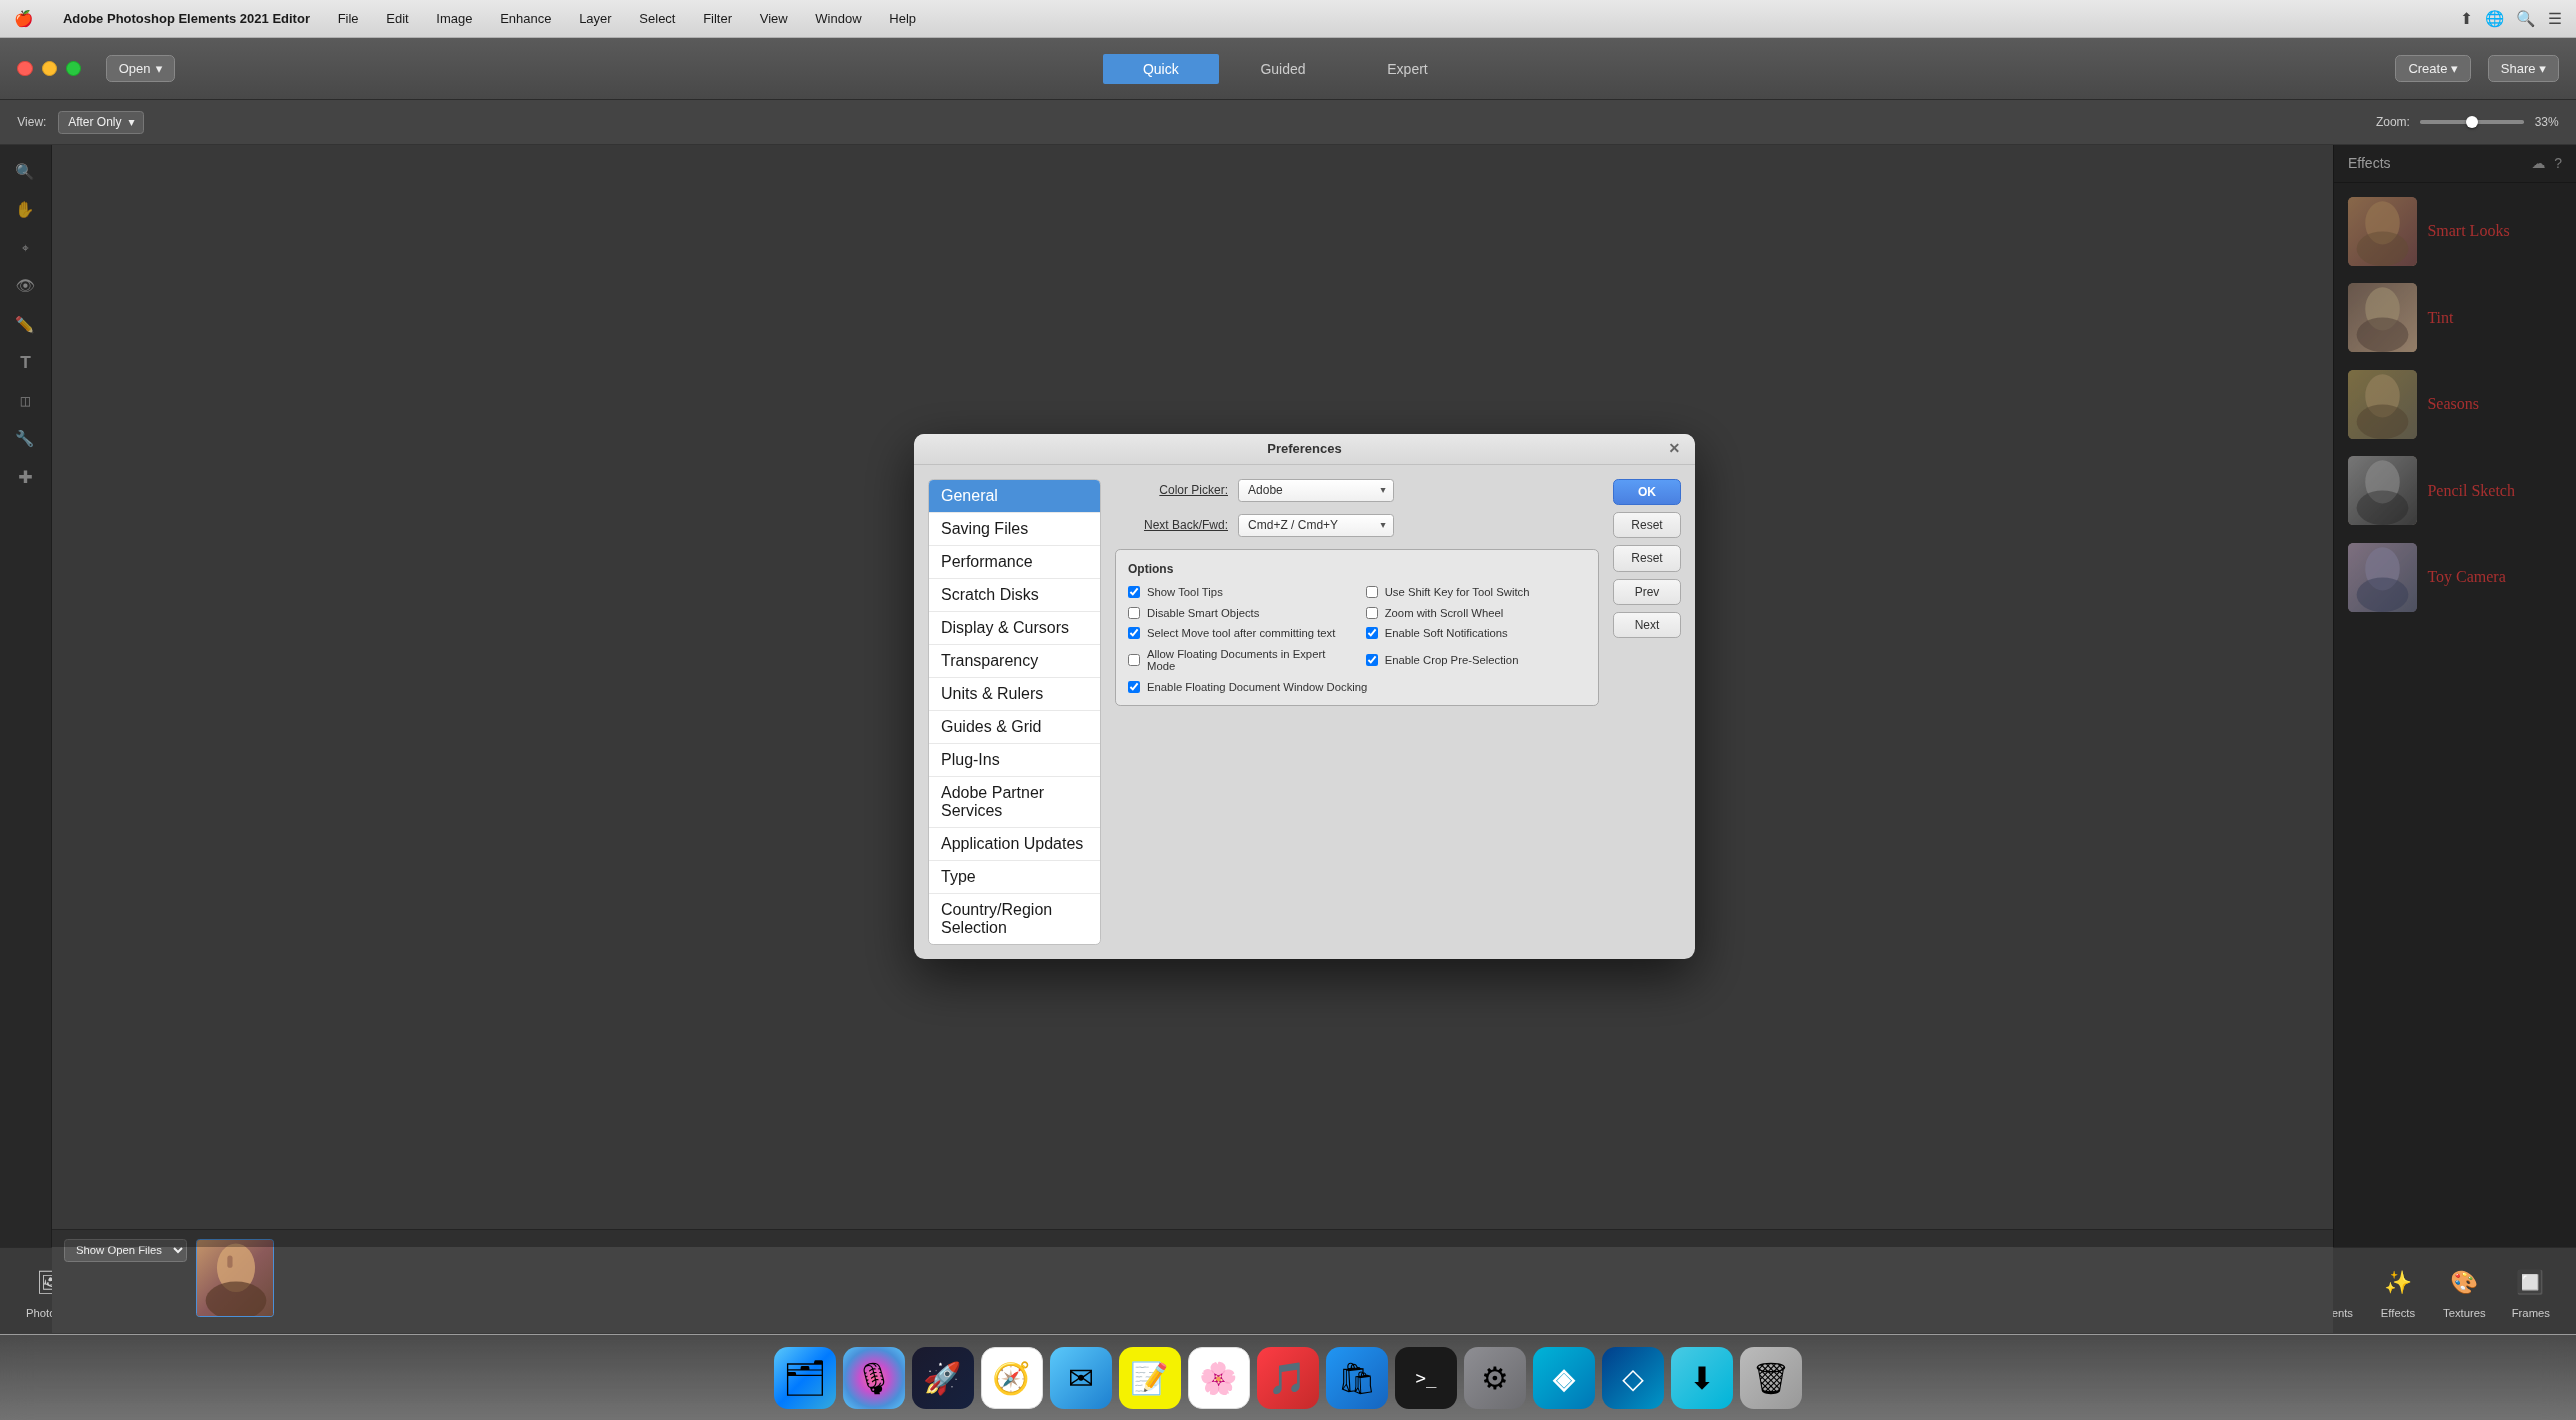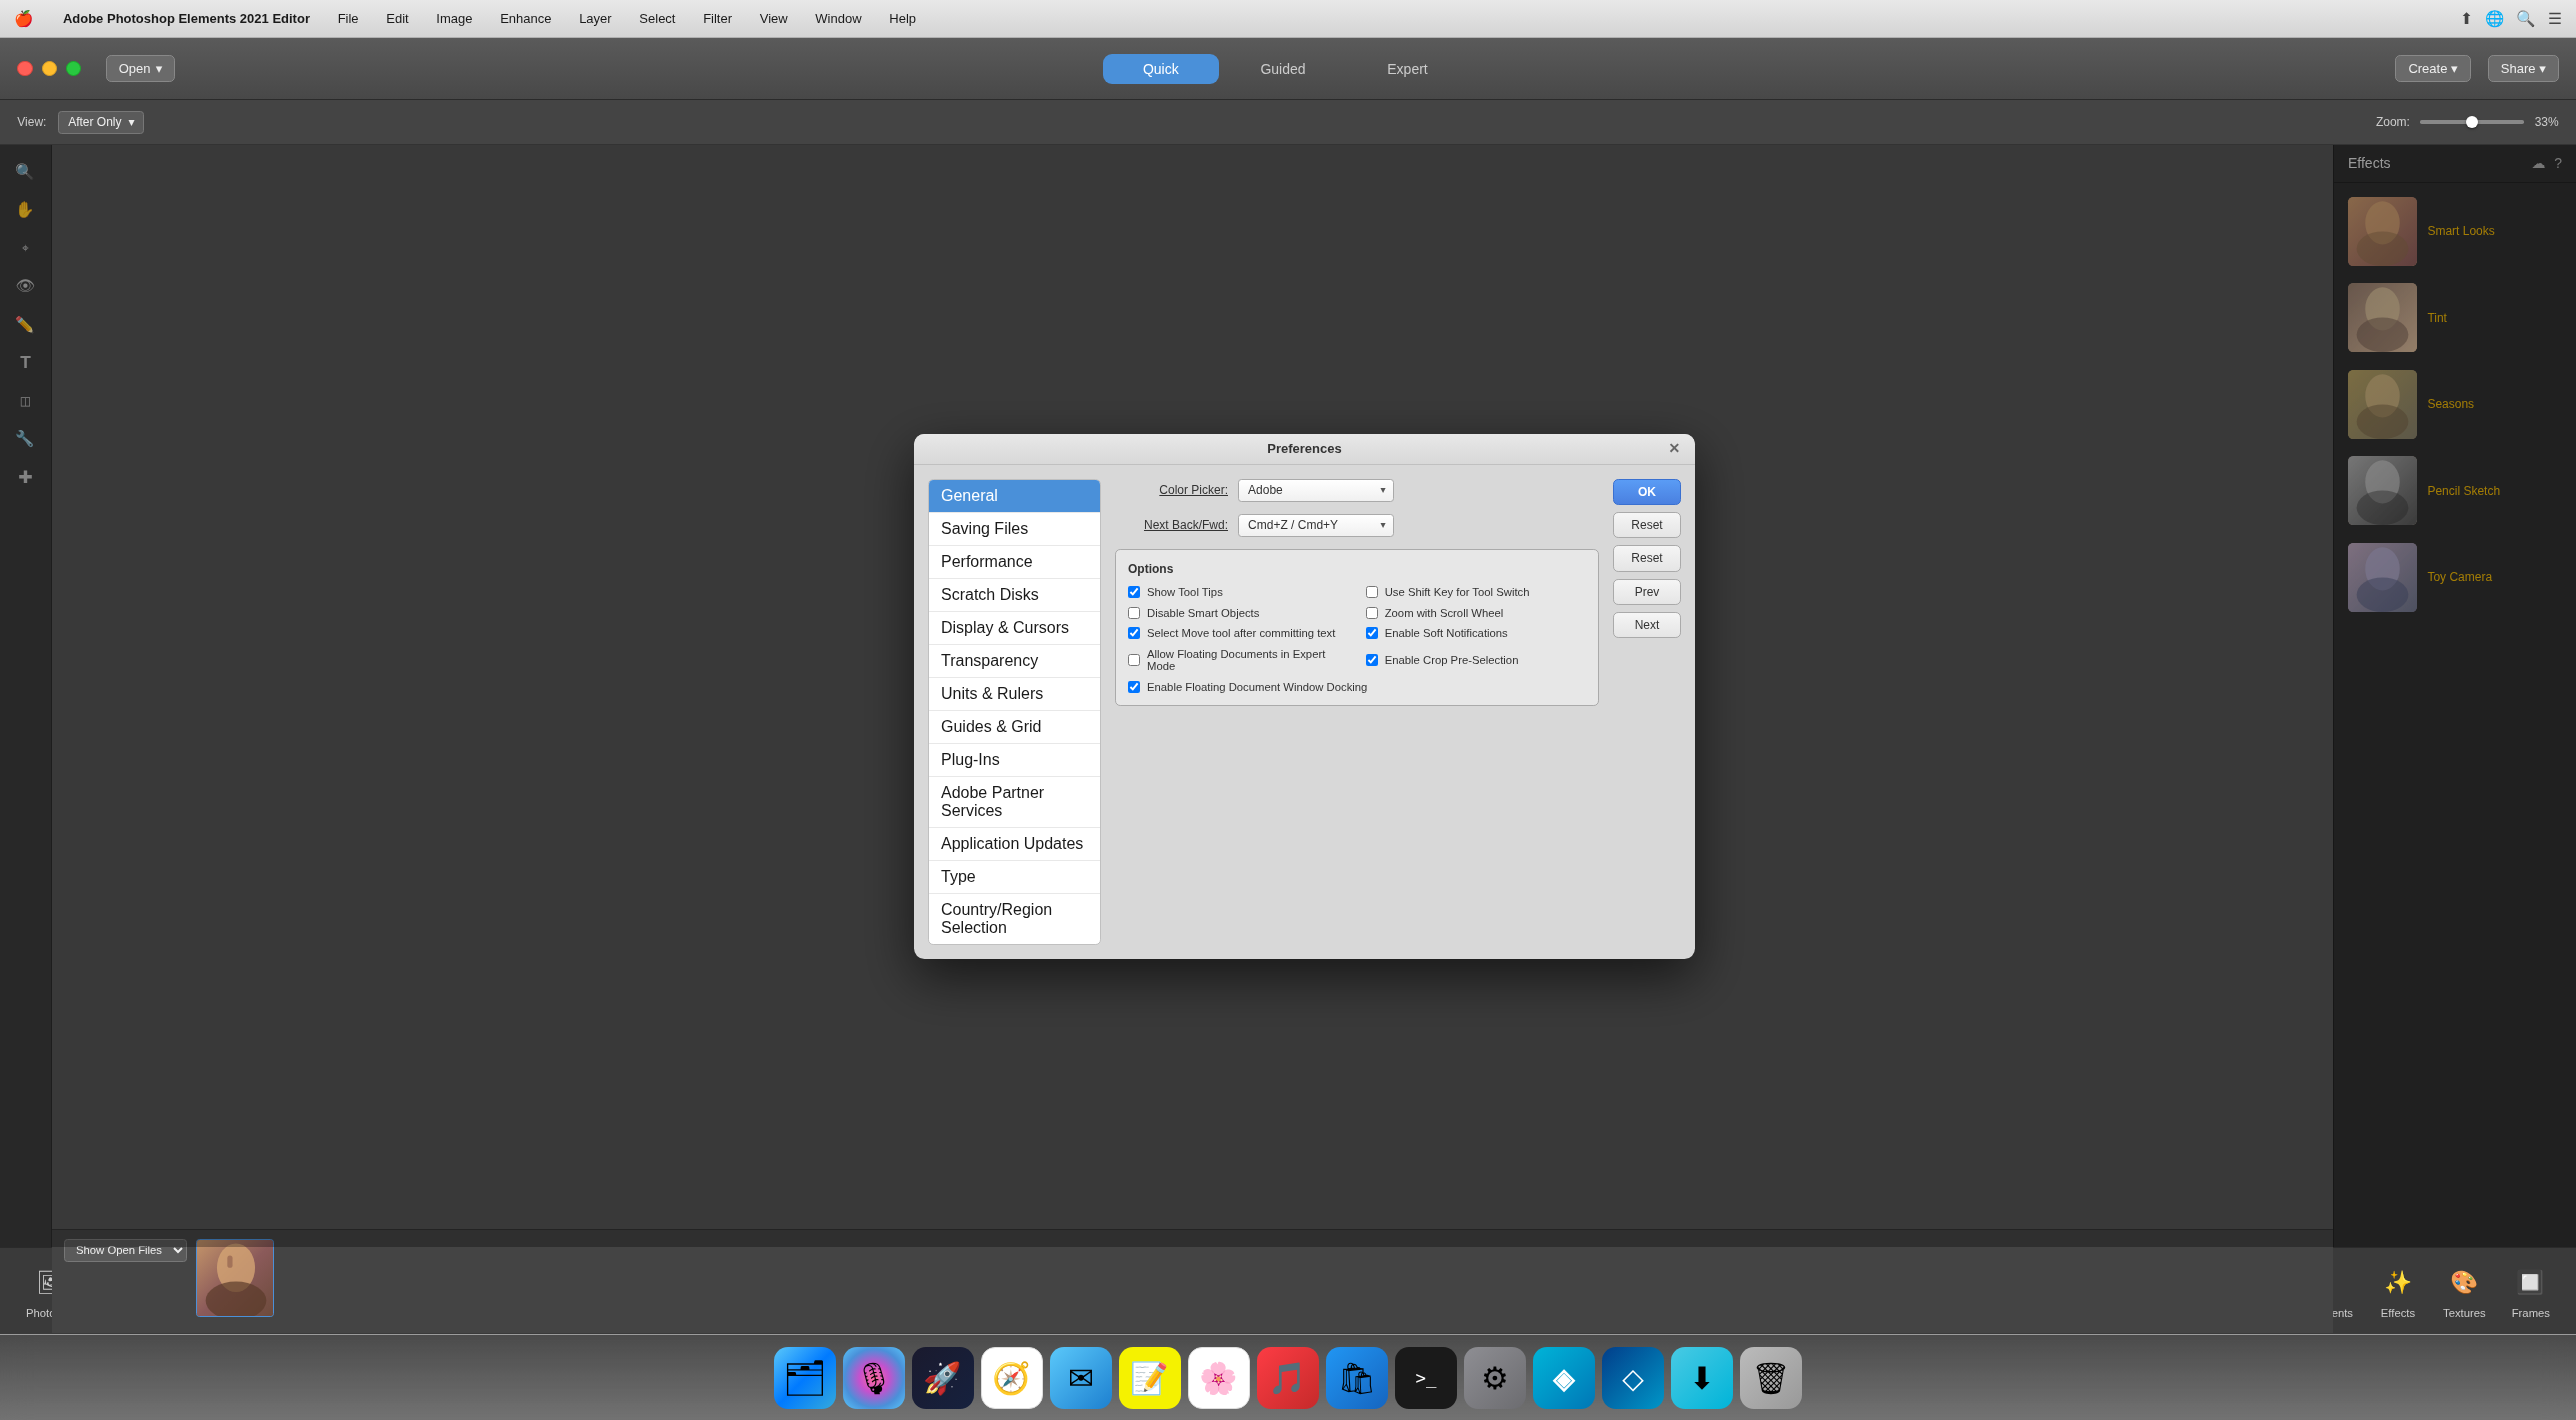--- a/index.html
+++ b/index.html
@@ -91,21 +91,21 @@
     .toolbar-spacer { flex: 1; }
     .toolbar-tabs {
       display: flex;
       gap: 1.7px;
     }
     .toolbar-tab {
       padding: 7px 40px;
       font-size: 14px;
       color: #ccc;
       cursor: pointer;
-      border-radius: 9px;
+      border-radius: 2px;
     }
     .toolbar-tab.active {
       background: #4a90d9;
       color: #fff;
     }
     .toolbar-create-btn, .toolbar-share-btn {
       background: #6a6a6a;
       border: 0.9px solid #888;
       border-radius: 5.2px;
       color: #eee;
@@ -234,21 +234,21 @@
       margin-bottom: 3.5px;
     }
     .effect-thumb {
       width: 69px;
       height: 69px;
       border-radius: 5.2px;
       overflow: hidden;
       flex-shrink: 0;
       background: #555;
     }
-    .effect-name { color: #eab308; font-size: 12px; }
+    .effect-name { color: #ef4444; font-size: 16px; font-family: Liberation Serif, serif; }
 
     
     .bottom-panel {
       height: 87px;
       background: #3a3a3a;
       border-top: 0.9px solid #2a2a2a;
       display: flex;
       align-items: center;
       padding: 0 26px;
       gap: 35px;

